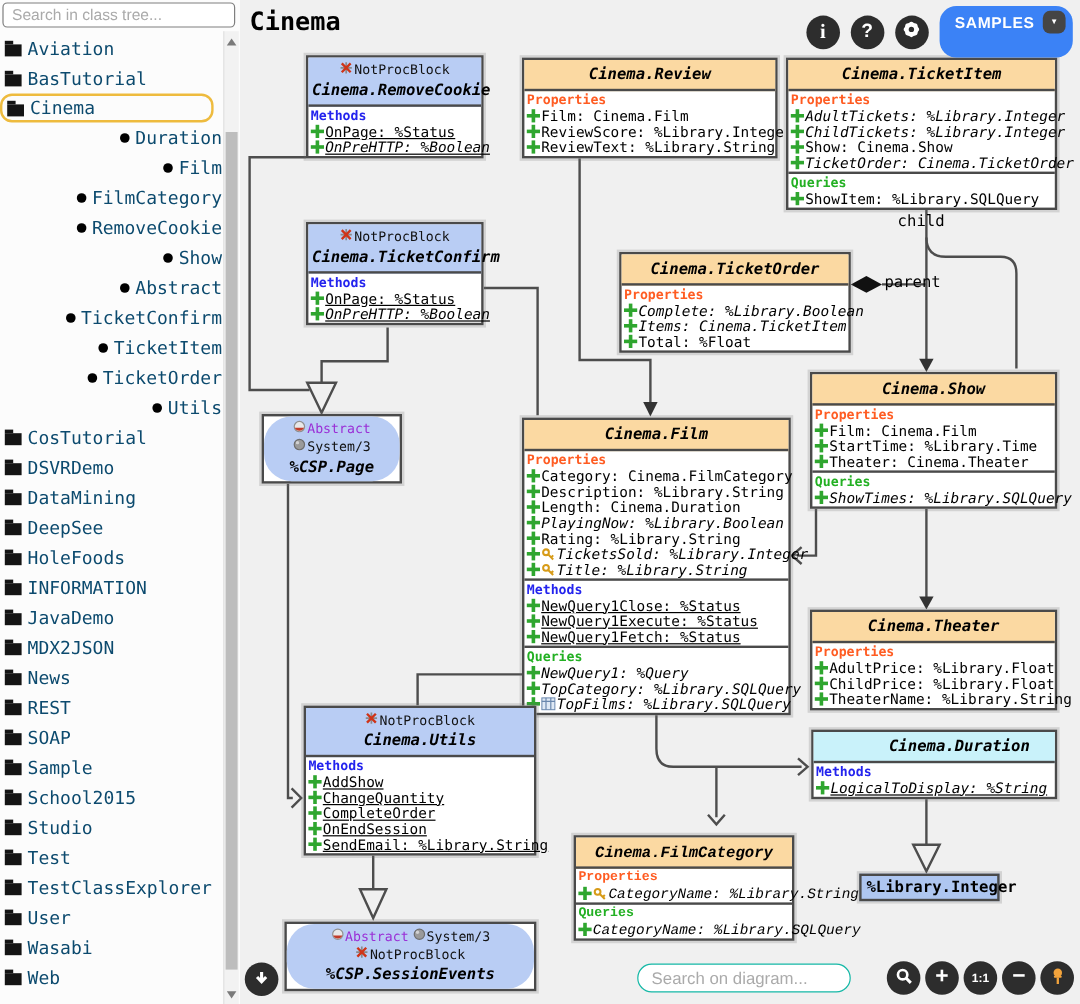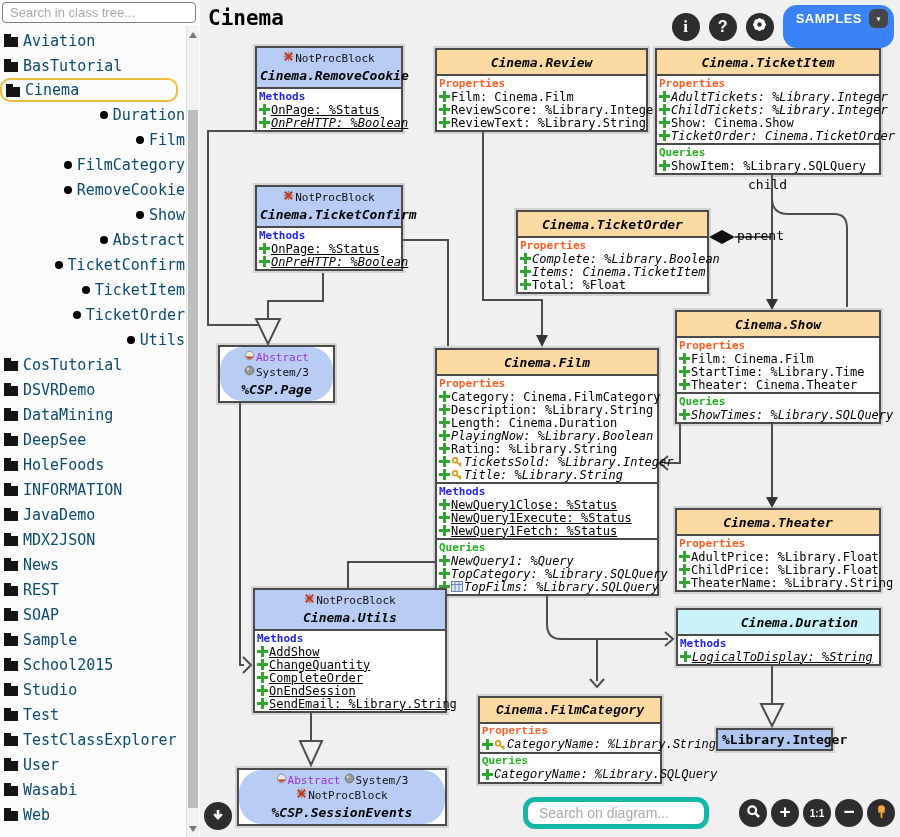--- a/index.html
+++ b/index.html
@@ -63,21 +63,21 @@
   .rtext.un{text-decoration:underline;}
   .ic{flex:none;margin-right:1px;display:inline-flex;align-items:center;}
   .plus{width:11px;height:11px;position:relative;}
   .plus::before{content:"";position:absolute;left:0;top:4px;width:11px;height:3px;background:#2fa62f;}
   .plus::after{content:"";position:absolute;left:4px;top:0;width:3px;height:11px;background:#2fa62f;}
   .edge-label{position:absolute;font-size:13px;color:#000;z-index:3;}
   #lbl-child{left:748px;top:177px;}
   #lbl-parent{left:737px;top:228px;}
   
   .bottom-toolbar{position:absolute;right:5px;bottom:8px;display:flex;gap:4px;align-items:center;z-index:6;}
-  .diagram-search{width:154px;height:22px;border:5px solid #14b8a6;border-radius:12px;background:#fff;
+  .diagram-search{width:154px;height:22px;border:1px solid #14b8a6;border-radius:12px;background:#fff;
     font:14px "Liberation Sans",sans-serif;padding:0 11px;color:#333;outline:none;margin-right:26px;}
   .diagram-search::placeholder{color:#aaa;}
   .scroll-down-btn{position:absolute;left:204px;bottom:7px;z-index:6;}
 </style>
 </head>
 <body>
 
 <svg class="edges" width="900" height="837">
   <g stroke="#4d4d4d" stroke-width="2" fill="none">
     <path d="M 255 131 H 208 V 325 H 258"></path>

